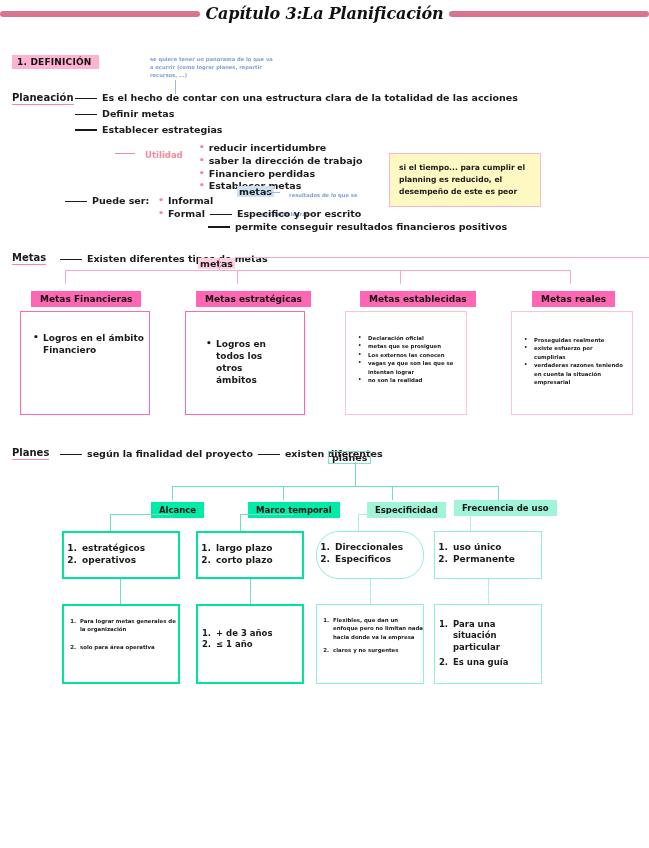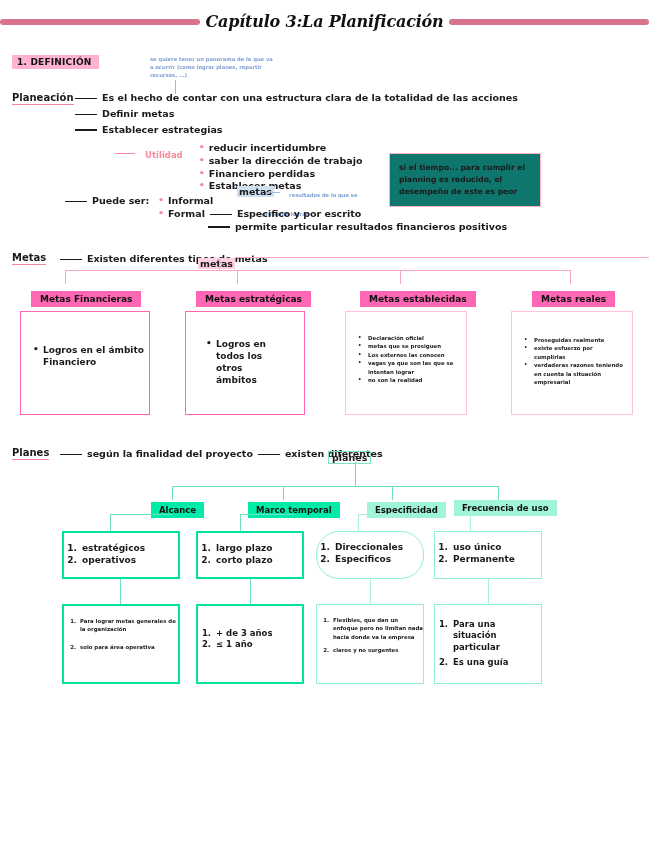--- a/index.html
+++ b/index.html
@@ -9,21 +9,21 @@
     background: #ffffff;
     font-family: "DejaVu Sans", sans-serif;
     color: #1a1a1a;
     position: relative;
     overflow: hidden;
   }
 
   
   .header {
     display:flex; align-items:center; justify-content:flex-end;
-    gap:0; padding: 12px 0 6px 0;
+    gap:0; padding: 4px 0 6px 0;
   }
   .hrule { height:6px; background:#d9748c; border-radius:3px; }
   .hrule.left  { width: 200px; margin-right: 6px; }
   .hrule.right { width: 200px; margin-left: 6px; }
   .title {
     font-family: "DejaVu Serif", serif;
     font-weight: bold; font-style: italic;
     font-size: 16px; white-space: nowrap; color:#111;
     letter-spacing: -0.2px;
   }
@@ -84,21 +84,21 @@
   ol.num li { padding-left:2px; }
 
   
   .box-pink {
     border:1.6px solid #ff66b3; background:#fff;
   }
   .box-pink-pale {
     border:1.6px solid #ffc2dc; background:#fff;
   }
   .box-note {
-    border:1.4px solid #ffb6c9; background:#0f766e;
+    border:1.4px solid #ffb6c9; background:#fef9c3;
     padding:8px 9px; font-size:7.6px; font-weight:bold; line-height:1.6;
   }
   .box-green {
     border:2px solid #00e39f; background:#fff;
   }
   .box-green-pale {
     border:1.6px solid #8ff0d2; background:#fff;
   }
 
   
@@ -169,21 +169,21 @@
       <span class="dash"></span><span>Puede ser:</span>
     </div>
     <div style="margin-left:6px;">
       <ul class="tight pinkdot body-txt">
         <li>Informal</li>
         <li>
           <span>Formal</span><span class="dash"></span><span>Especifico y por escrito</span>
         </li>
       </ul>
       <div class="body-txt" style="margin-left:47px;">
-        <span class="dash"></span><span>permite particular resultados financieros positivos</span>
+        <span class="dash"></span><span>permite conseguir resultados financieros positivos</span>
       </div>
     </div>
   </div>
 </div>
 
 <div class="sect box-note" style="left:389px; top:153px; width:152px;">si el tiempo... para cumplir el planning es reducido, el desempeño de este es peor</div>
 
 <div class="sect lbl" style="left:12px; top:252px;">
   <span class="underline-pink">Metas</span>
 </div>
@@ -199,21 +199,21 @@
 <div class="hline" style="left:65px; top:270px; width:505px;"></div>
 <div class="vline" style="left:65px; top:270px; height:14px;"></div>
 <div class="vline" style="left:237px; top:270px; height:14px;"></div>
 <div class="vline" style="left:400px; top:270px; height:14px;"></div>
 <div class="vline" style="left:570px; top:270px; height:14px;"></div>
 
 <div class="sect" style="left:31px; top:287px;">
   <span class="hl-pink-strong">Metas Financieras</span>
 </div>
 <div class="sect box-pink" style="left:20px; top:311px; width:130px; height:104px;">
-  <ul class="tight body-txt" style="margin:32px 0 0 10px; font-size:9px;">
+  <ul class="tight body-txt" style="margin:20px 0 0 10px; font-size:9px;">
     <li>Logros en el ámbito Financiero</li>
   </ul>
 </div>
 
 <div class="sect" style="left:196px; top:287px;">
   <span class="hl-pink-strong">Metas estratégicas</span>
 </div>
 <div class="sect box-pink" style="left:185px; top:311px; width:120px; height:104px;">
   <ul class="tight body-txt" style="margin:26px 0 0 18px; font-size:9px; width:70px;">
     <li>Logros en todos los otros ámbitos</li>

